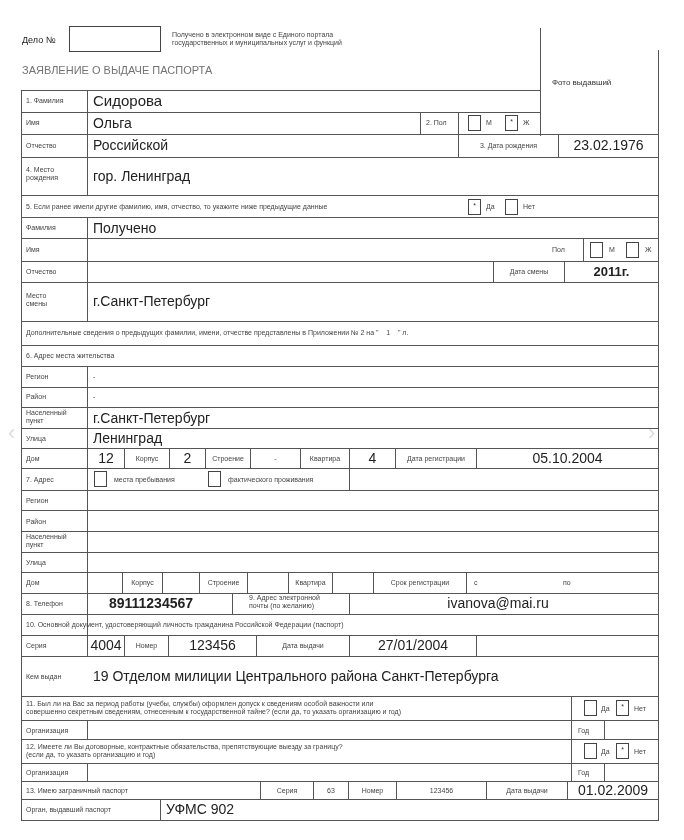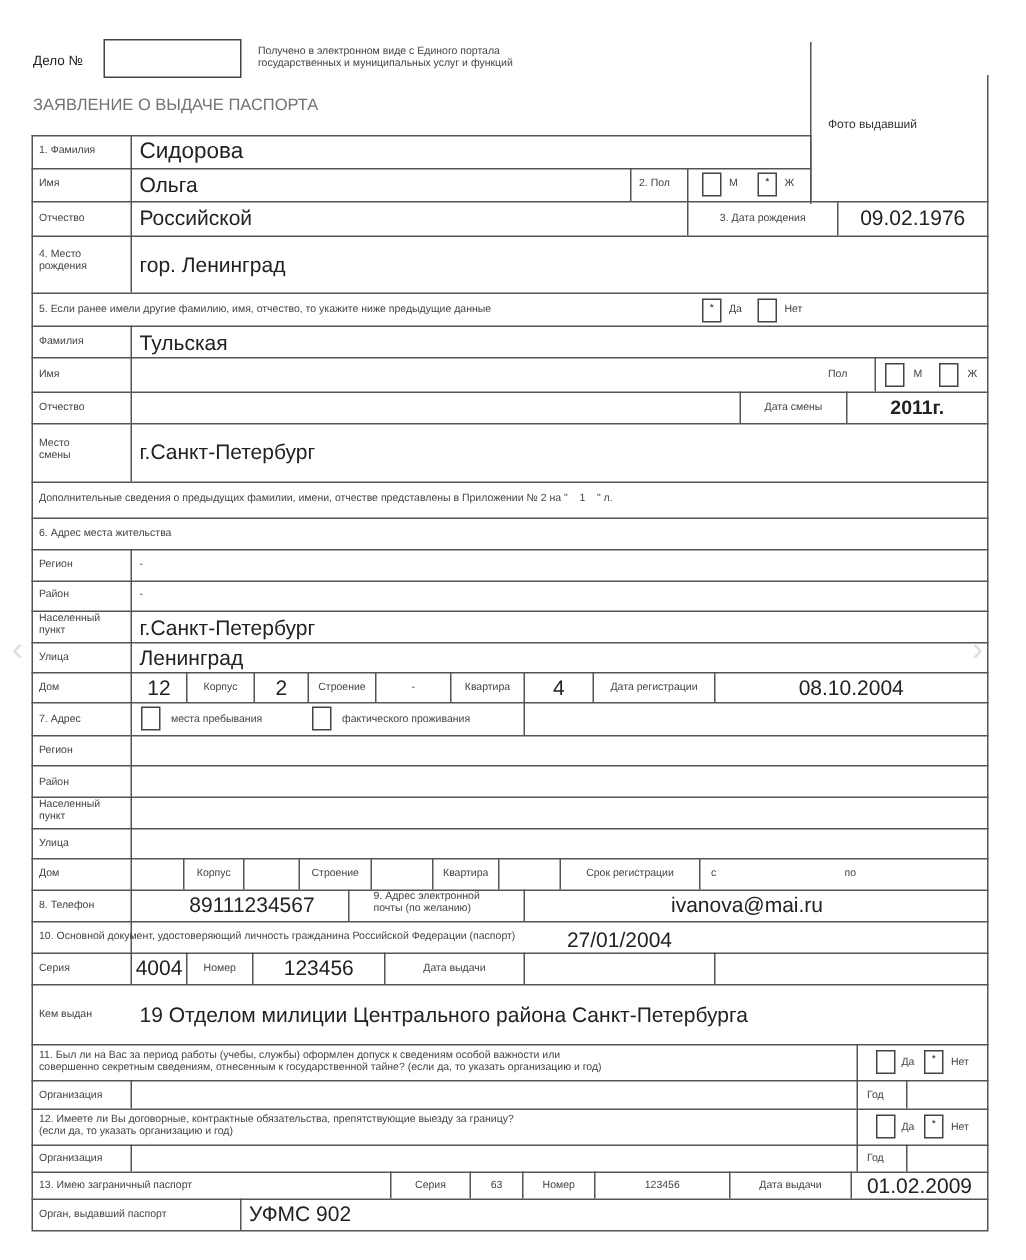--- a/index.html
+++ b/index.html
@@ -82,36 +82,36 @@
 <div class="abs lbl" style="left:426px;top:119px;">2. Пол</div>
 <div class="cb" style="left:468px;top:115px;"></div>
 <div class="abs lbl" style="left:486px;top:119px;">М</div>
 <div class="cb" style="left:505px;top:115px;">*</div>
 <div class="abs lbl" style="left:523px;top:119px;">Ж</div>
 
 <div class="abs lbl" style="left:26px;top:142px;">Отчество</div>
 <div class="abs val" style="left:93px;top:137px;">Российской</div>
 <div class="vl" style="left:558px;top:134px;height:23px;"></div>
 <div class="abs lbl ctr" style="left:459px;top:142px;width:99px;">3. Дата рождения</div>
-<div class="abs val ctr" style="left:559px;top:137px;width:99px;">09.02.1976</div>
+<div class="abs val ctr" style="left:559px;top:137px;width:99px;">23.02.1976</div>
 
 <div class="abs lbl" style="left:26px;top:166px;">
   <div>4. Место</div>
   <div>рождения</div>
 </div>
 <div class="abs val" style="left:93px;top:168px;">гор. Ленинград</div>
 
 <div class="abs lbl" style="left:26px;top:203px;">5. Если ранее имели другие фамилию, имя, отчество, то укажите ниже предыдущие данные</div>
 <div class="cb" style="left:468px;top:199px;">*</div>
 <div class="abs lbl" style="left:486px;top:203px;">Да</div>
 <div class="cb" style="left:505px;top:199px;"></div>
 <div class="abs lbl" style="left:523px;top:203px;">Нет</div>
 
 <div class="abs lbl" style="left:26px;top:224px;">Фамилия</div>
-<div class="abs val" style="left:93px;top:220px;">Тульская</div>
+<div class="abs val" style="left:93px;top:220px;">Получено</div>
 
 <div class="abs lbl" style="left:26px;top:246px;">Имя</div>
 <div class="abs val" style="left:93px;top:242px;"></div>
 <div class="vl" style="left:583px;top:238px;height:23px;"></div>
 <div class="abs lbl" style="left:552px;top:246px;">Пол</div>
 <div class="cb" style="left:590px;top:242px;"></div>
 <div class="abs lbl" style="left:609px;top:246px;">М</div>
 <div class="cb" style="left:626px;top:242px;"></div>
 <div class="abs lbl" style="left:645px;top:246px;">Ж</div>
 
@@ -153,21 +153,21 @@
 <div class="vl" style="left:476px;top:448px;height:20px;"></div>
 <div class="abs lbl" style="left:26px;top:455px;">Дом</div>
 <div class="abs val ctr" style="left:88px;top:450px;width:36px;">12</div>
 <div class="abs lbl ctr" style="left:125px;top:455px;width:44px;">Корпус</div>
 <div class="abs val ctr" style="left:170px;top:450px;width:35px;">2</div>
 <div class="abs lbl ctr" style="left:206px;top:455px;width:44px;">Строение</div>
 <div class="abs lbl ctr" style="left:251px;top:455px;width:49px;">-</div>
 <div class="abs lbl ctr" style="left:301px;top:455px;width:48px;">Квартира</div>
 <div class="abs val ctr" style="left:350px;top:450px;width:45px;">4</div>
 <div class="abs lbl ctr" style="left:396px;top:455px;width:80px;">Дата регистрации</div>
-<div class="abs val ctr" style="left:477px;top:450px;width:181px;">08.10.2004</div>
+<div class="abs val ctr" style="left:477px;top:450px;width:181px;">05.10.2004</div>
 
 <div class="abs lbl" style="left:26px;top:476px;">7. Адрес</div>
 <div class="cb" style="left:94px;top:471px;"></div>
 <div class="abs lbl" style="left:114px;top:476px;">места пребывания</div>
 <div class="cb" style="left:208px;top:471px;"></div>
 <div class="abs lbl" style="left:228px;top:476px;">фактического проживания</div>
 
 <div class="abs lbl" style="left:26px;top:497px;">Регион</div>
 <div class="abs lbl" style="left:26px;top:518px;">Район</div>
 <div class="abs lbl" style="left:26px;top:533px;">
@@ -188,39 +188,39 @@
 <div class="abs lbl ctr" style="left:123px;top:579px;width:39px;">Корпус</div>
 <div class="abs lbl ctr" style="left:200px;top:579px;width:47px;">Строение</div>
 <div class="abs lbl ctr" style="left:289px;top:579px;width:43px;">Квартира</div>
 <div class="abs lbl ctr" style="left:374px;top:579px;width:92px;">Срок регистрации</div>
 <div class="abs lbl" style="left:474px;top:579px;">с</div>
 <div class="abs lbl" style="left:563px;top:579px;">по</div>
 
 <div class="vl" style="left:232px;top:593px;height:21px;"></div>
 <div class="vl" style="left:349px;top:593px;height:21px;"></div>
 <div class="abs lbl" style="left:26px;top:600px;">8. Телефон</div>
-<div class="abs val ctr" style="left:96px;top:595px;width:144px;">89111234567</div>
+<div class="abs val ctr" style="left:79px;top:595px;width:144px;font-weight:bold;">89111234567</div>
 <div class="abs lbl" style="left:249px;top:594px;">
   <div>9. Адрес электронной</div>
   <div>почты (по желанию)</div>
 </div>
 <div class="abs val ctr" style="left:344px;top:595px;width:308px;">ivanova@mai.ru</div>
 
 <div class="abs lbl" style="left:26px;top:621px;">10. Основной документ, удостоверяющий личность гражданина Российской Федерации (паспорт)</div>
 <div class="vl" style="left:124px;top:635px;height:21px;"></div>
 <div class="vl" style="left:168px;top:635px;height:21px;"></div>
 <div class="vl" style="left:256px;top:635px;height:21px;"></div>
 <div class="vl" style="left:349px;top:635px;height:21px;"></div>
 <div class="vl" style="left:476px;top:635px;height:21px;"></div>
 <div class="abs lbl" style="left:26px;top:642px;">Серия</div>
 <div class="abs val ctr" style="left:88px;top:637px;width:36px;">4004</div>
 <div class="abs lbl ctr" style="left:125px;top:642px;width:43px;">Номер</div>
 <div class="abs val ctr" style="left:169px;top:637px;width:87px;">123456</div>
 <div class="abs lbl ctr" style="left:257px;top:642px;width:92px;">Дата выдачи</div>
-<div class="abs val ctr" style="left:350px;top:618px;width:126px;">27/01/2004</div>
+<div class="abs val ctr" style="left:350px;top:637px;width:126px;">27/01/2004</div>
 <div class="abs lbl" style="left:26px;top:673px;">Кем выдан</div>
 <div class="abs val" style="left:93px;top:668px;">19 Отделом милиции Центрального района Санкт-Петербурга</div>
 
 <div class="vl" style="left:571px;top:696px;height:43px;"></div>
 <div class="vl" style="left:604px;top:720px;height:19px;"></div>
 <div class="abs lbl" style="left:26px;top:700px;">
   <div>11. Был ли на Вас за период работы (учебы, службы) оформлен допуск к сведениям особой важности или</div>
   <div>совершенно секретным сведениям, отнесенным к государственной тайне? (если да, то указать организацию и год)</div>
 </div>
 <div class="cb" style="left:584px;top:700px;"></div>

